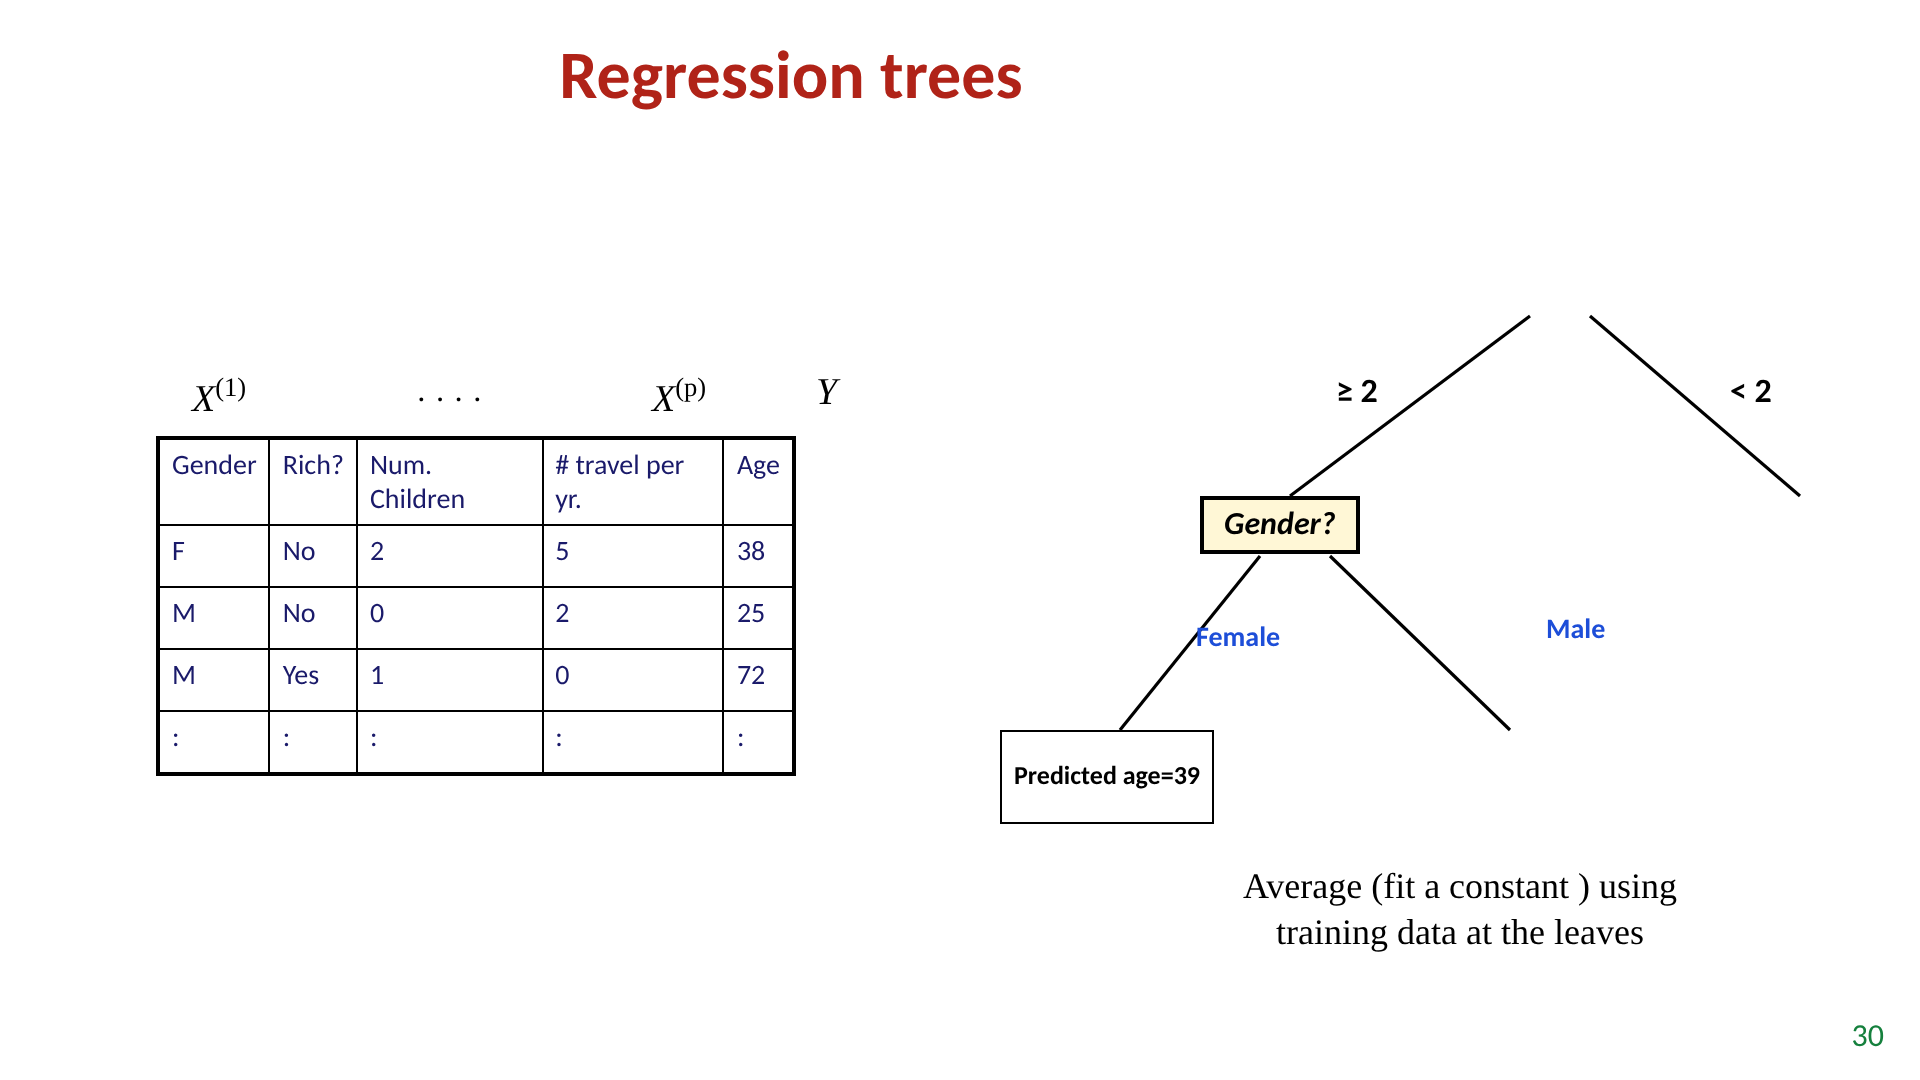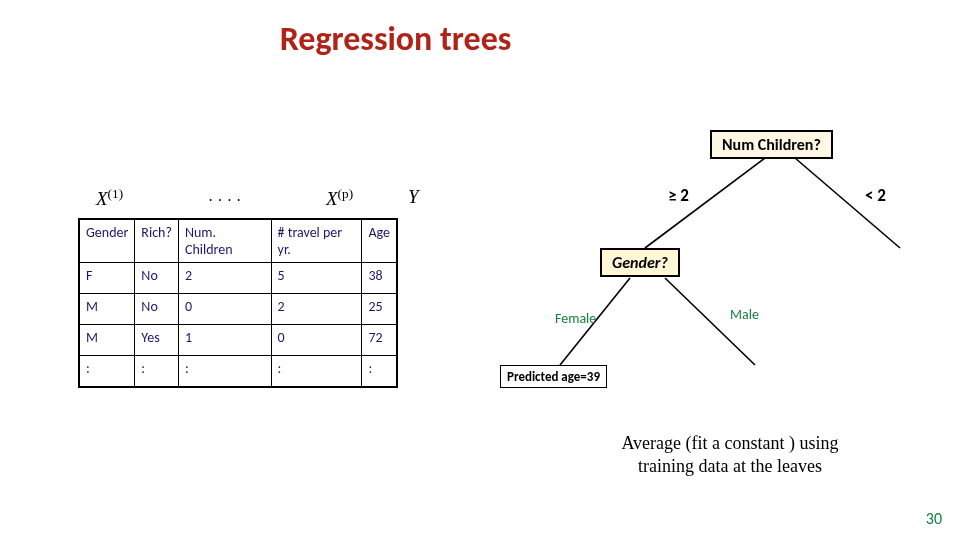--- a/index.html
+++ b/index.html
@@ -84,36 +84,37 @@
   .node.gender {
     background: #fff7d6;
     font-weight: bold;
     color: #000;
     border: 2px solid #000;
   }
   .leaf {
     position: absolute;
     border: 1.5px solid #000;
     background: #fff;
-    padding: 3px 6px;
+    padding: 15px 6px;
     font-size: 13px;
     font-weight: bold;
     color: #000;
     white-space: nowrap;
   }
   .edge-label {
     position: absolute;
     font-size: 17px;
     font-weight: bold;
     color: #000;
   }
   .edge-label.small {
     font-size: 14px;
-    font-weight: normal;
-    color: #15803d;
+    font-weight: bold;
+    color: #1d4ed8;
+    margin-left: 43px;
   }
   svg.lines {
     position: absolute;
     left: 0; top: 0;
     width: 420px; height: 320px;
     overflow: visible;
   }
   .caption {
     position: absolute;
     left: 530px;
@@ -199,21 +200,20 @@
 
   <svg class="lines">
 
     <line x1="245" y1="28" x2="125" y2="118" stroke="#000" stroke-width="1.6"></line>
     <line x1="275" y1="28" x2="380" y2="118" stroke="#000" stroke-width="1.6"></line>
 
     <line x1="110" y1="148" x2="40" y2="235" stroke="#000" stroke-width="1.6"></line>
     <line x1="145" y1="148" x2="235" y2="235" stroke="#000" stroke-width="1.6"></line>
   </svg>
 
-  <div class="node" style="left:190px; top:0px;">Num Children?</div>
 
   <div class="edge-label" style="left:148px; top:55px;">≥ 2</div>
   <div class="edge-label" style="left:345px; top:55px;">&lt; 2</div>
 
   <div class="node gender" style="left:80px; top:118px;font-style:italic;">Gender?</div>
 
   <div class="edge-label small" style="left:35px; top:180px;">Female</div>
   <div class="edge-label small" style="left:210px; top:176px;">Male</div>
 
   <div class="leaf" style="left:-20px; top:235px;">Predicted age=39</div>

